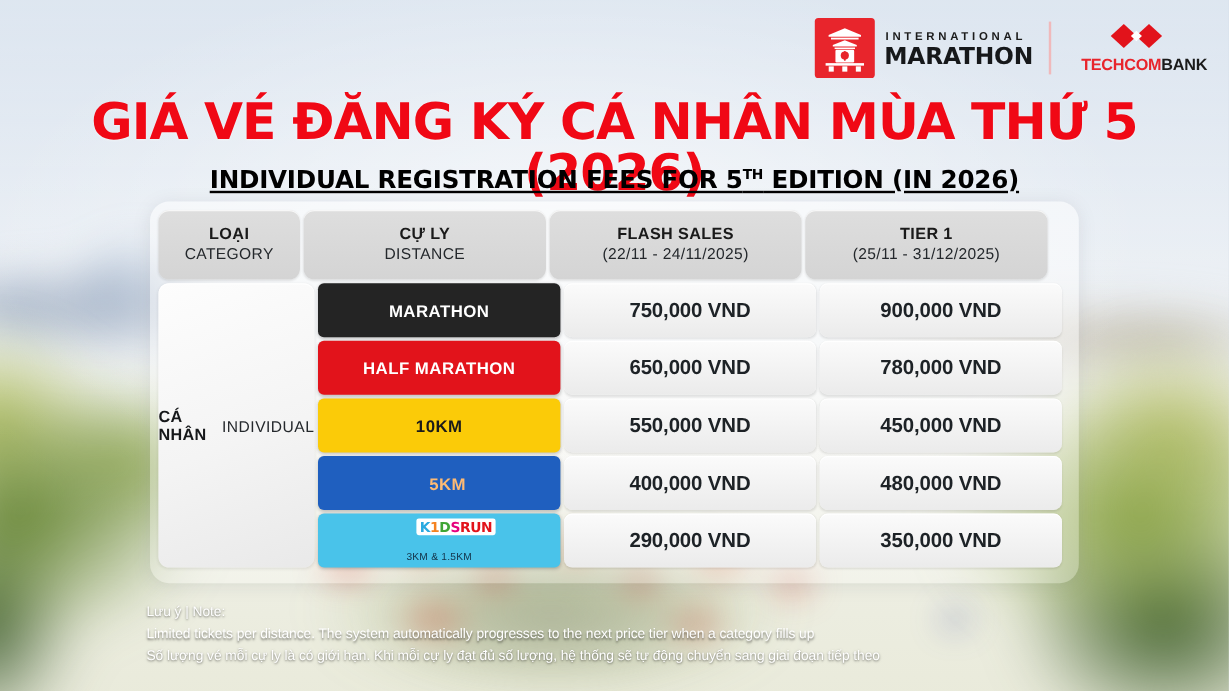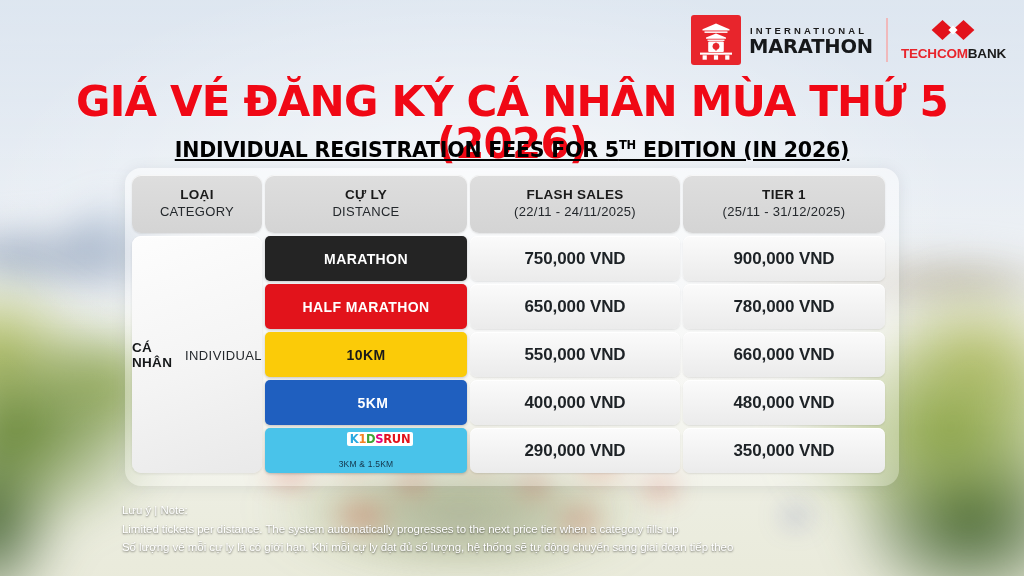--- a/index.html
+++ b/index.html
@@ -86,21 +86,21 @@
     margin:2px 0 1px 1px;
   }
   .w-marathon {
     font-size:19.5px; font-weight:bold; color:#16181a; letter-spacing:-0.2px;
     font-family:"DejaVu Sans", sans-serif;
   }
   .logo-div { width:2px; height:44px; background:#f0b9bb; }
   .tcb-lock { display:flex; flex-direction:column; align-items:center; gap:5px; }
   .tcb-mark { width:46px; height:22px; display:block; }
   .tcb-name { font-size:13.5px; font-weight:bold; letter-spacing:-0.2px; white-space:nowrap; }
-  .tcb-name .red { color:#E8252C; }
+  .tcb-name .red { color:#E8252C;margin-left:12px; }
   .tcb-name .dark { color:#1b1b1b; }
 
   
   #title {
     position:absolute; top:81px; left:0; width:1024px; text-align:center;
     font-family:"DejaVu Sans", sans-serif;
     font-size:42px; font-weight:bold; color:#F00815;
     letter-spacing:-0.8px; line-height:1;
     text-shadow:0 1px 2px rgba(255,255,255,.45);
   }
@@ -123,21 +123,21 @@
   #grid {
     position:absolute; left:132px; top:175px;
     width:760px;
     display:flex; flex-direction:column; gap:3px;
   }
   .row { display:flex; gap:3px; }
   .cell {
     display:flex; flex-direction:column; align-items:center; justify-content:center;
     text-align:center;
   }
-  .c-cat  { width:130px; }
+  .c-cat  { width:118px; }
   .c-dist { width:202px; }
   .c-p1   { width:210px; }
   .c-p2   { width:202px; }
 
   
   .row-head .cell {
     height:58px; border-radius:9px;
     background:linear-gradient(180deg,#dedede,#d4d4d4);
     box-shadow:inset 0 1px 0 rgba(255,255,255,.75), 0 1px 2px rgba(0,0,0,.10);
   }
@@ -164,21 +164,21 @@
   
   .dist {
     width:202px; height:45px; border-radius:5px;
     display:flex; flex-direction:column; align-items:center; justify-content:center;
     font-size:14px; font-weight:bold; letter-spacing:.4px;
     box-shadow:0 1px 3px rgba(0,0,0,.22);
   }
   .dist.marathon  { background:#242424; color:#fff; }
   .dist.half      { background:#E2131B; color:#fff; }
   .dist.tenk      { background:#FBCB08; color:#1a1a1a; }
-  .dist.fivek     { background:#1F5FBF; color:#ffffff;padding-left:14px; }
+  .dist.fivek     { background:#1F5FBF; color:#fdba74;padding-left:14px; }
   .dist.kids      { background:#49C3EA; }
 
   
   .kids-logo {
     background:#fff; border-radius:2px; padding:1px 3px;
     font-family:"DejaVu Sans", sans-serif; font-size:11.5px; font-weight:bold;
     letter-spacing:-0.3px; line-height:1.05; white-space:nowrap;margin-left:28px;
   }
   .kids-logo .k   { color:#2AA9E0; }
   .kids-logo .one { color:#F58220; }
@@ -314,21 +314,21 @@
         </div>
         <div class="price w1">650,000 VND</div>
         <div class="price w2">780,000 VND</div>
       </div>
 
       <div class="brow">
         <div class="dist tenk">
           <span>10KM</span>
         </div>
         <div class="price w1">550,000 VND</div>
-        <div class="price w2">660,000 VND</div>
+        <div class="price w2">450,000 VND</div>
       </div>
 
       <div class="brow">
         <div class="dist fivek">
           <span>5KM</span>
         </div>
         <div class="price w1">400,000 VND</div>
         <div class="price w2">480,000 VND</div>
       </div>
 

